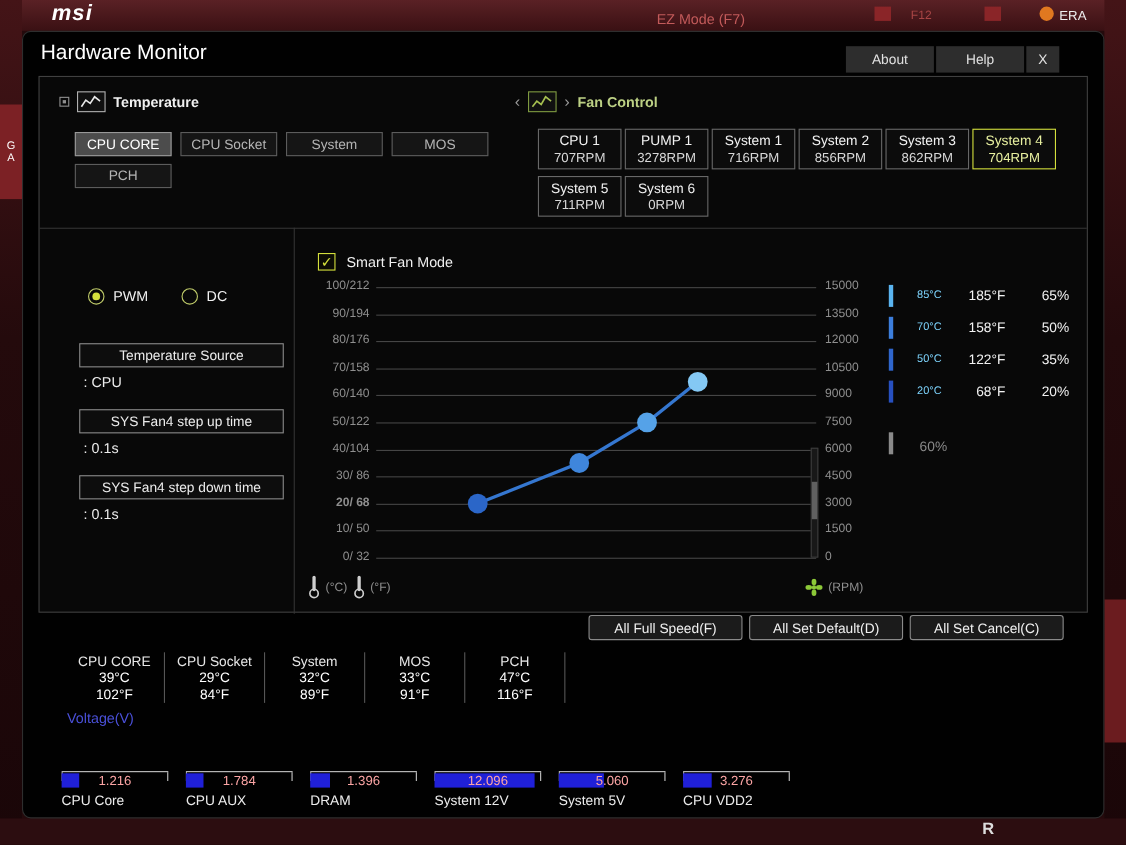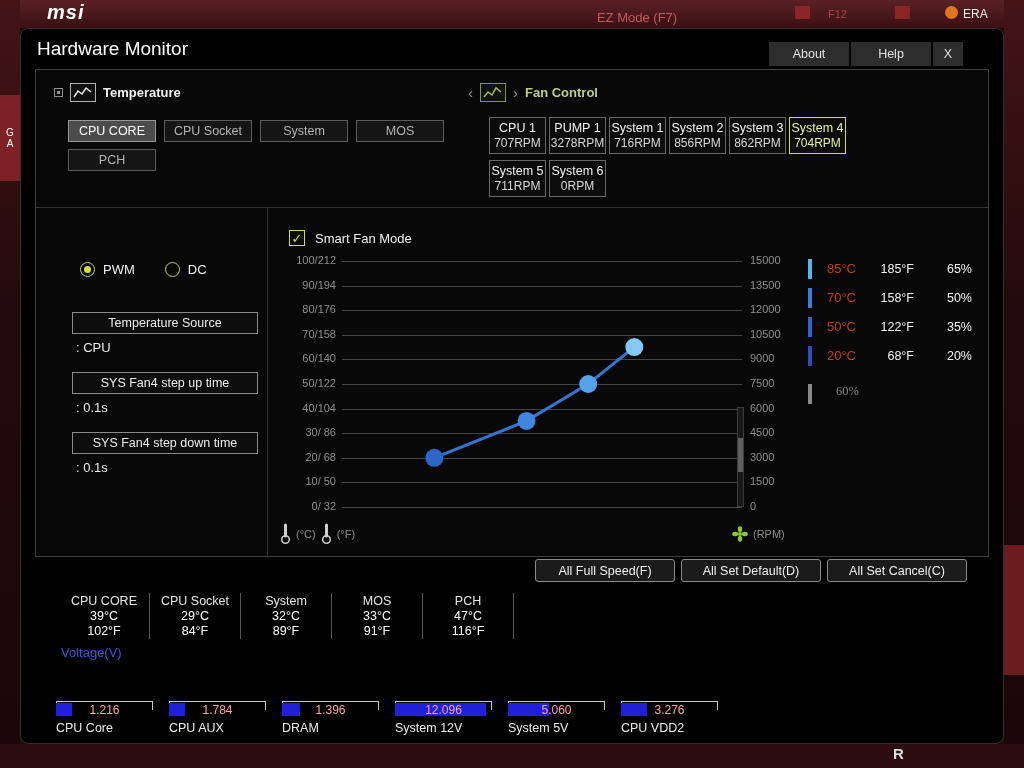--- a/index.html
+++ b/index.html
@@ -59,21 +59,21 @@
 
   
   .tab-row { position:absolute; display:flex; gap:8px; }
   .tab { width:88px; height:22px; line-height:20px; text-align:center; font-size:12.5px;
     color:#b4b4b4; background:#151515; border:1px solid #5c5c5c; cursor:pointer;
     white-space:nowrap; overflow:hidden; }
   .tab.selected { background:#4c4c4c; color:#fff; border-color:#989898; }
 
   
   .fan-row { position:absolute; display:flex; gap:3px; }
-  .fan-btn { width:57px; height:37px; background:#0c0c0c; border:1px solid #686868;
+  .fan-btn { width:76px; height:37px; background:#0c0c0c; border:1px solid #686868;
     display:flex; flex-direction:column; align-items:center; justify-content:center; cursor:pointer; }
   .fan-name { font-size:12.5px; color:#f2f2f2; line-height:16px; white-space:nowrap; }
   .fan-rpm { font-size:12px; color:#d8d8d8; line-height:15px; }
   .fan-btn.selected { border-color:var(--accent-yellow,#d4e03c); }
   .fan-btn.selected .fan-name, .fan-btn.selected .fan-rpm { color:#e8f0a0; }
 
   
   .radio-row { position:absolute; display:flex; align-items:center; gap:8px; }
   .radio { width:15px; height:15px; border:1px solid #c0cc6a; border-radius:50%;
     display:inline-flex; align-items:center; justify-content:center; cursor:pointer; }
@@ -104,24 +104,24 @@
     background:#181818; border:1px solid #3c3c3c; cursor:pointer; }
   .vslider .thumb { position:absolute; left:0; top:30px; width:5px; height:34px; background:#606060; }
   .axis-units { position:absolute; display:flex; align-items:center; gap:5px; }
   .unit { font-size:11px; color:#8f8f8f; }
   .fan-blade { fill:var(--fan-green,#8cc838); }
 
   
   .duty-table { position:absolute; left:772px; top:184px; width:170px; }
   .duty-row { display:flex; align-items:center; height:29px; }
   .duty-bar { width:4px; height:20px; flex:0 0 4px; }
-  .duty-c { width:44px; text-align:right; color:#c2410c; font-size:13px; }
+  .duty-c { width:44px; text-align:right; color:#7dd3fc; font-size:10px; }
   .duty-f { width:50px; margin-left:8px; text-align:right; color:#f2f2f2; font-size:12.5px; }
   .duty-d { width:46px; margin-left:12px; text-align:right; color:#f2f2f2; font-size:12.5px; }
-  .duty-current { position:absolute; left:772px; top:314px; display:flex; align-items:flex-start; height:29px;font-family:Liberation Serif, serif; }
+  .duty-current { position:absolute; left:772px; top:314px; display:flex; align-items:flex-end; height:29px; }
   .duty-current .duty-bar { background:#8a8a8a; }
   .duty-current-label { color:#8a8a8a; font-size:12.5px; margin-left:24px; }
 
   
   .actions { position:absolute; right:36px; top:530px; display:flex; gap:6px; }
   .action-btn { min-width:140px; height:23px; background:#1b1b1b; border:1px solid #8a8a8a;
     border-radius:3px; color:#f0f0f0; font-size:12.5px; font-family:inherit; cursor:pointer; padding:0 10px; }
   .status-strip { position:absolute; left:38px; top:564px; display:flex; }
   .status-col { width:91px; border-right:1px solid #565656; text-align:center; padding-top:1px; }
   .status-label { font-size:12.5px; color:#e6e6e6; line-height:15px; white-space:nowrap; }
@@ -257,21 +257,21 @@
 
     <div class="chart-left-axis">
         <div class="tick" style="top: -7px;">100/212</div>
         <div class="tick" style="top: 18px;">90/194</div>
         <div class="tick" style="top: 42px;">80/176</div>
         <div class="tick" style="top: 67px;">70/158</div>
         <div class="tick" style="top: 91px;">60/140</div>
         <div class="tick" style="top: 116px;">50/122</div>
         <div class="tick" style="top: 141px;">40/104</div>
         <div class="tick" style="top: 165px;">30/ 86</div>
-        <div class="tick" style="top: 190px;">20/ 68</div>
+        <div class="tick" style="top: 190px; font-weight: bold;">20/ 68</div>
         <div class="tick" style="top: 214px;">10/ 50</div>
         <div class="tick" style="top: 239px;">0/ 32</div>
       </div>
     <div class="chart-right-axis">
         <div class="tick" style="top: -7px;">15000</div>
         <div class="tick" style="top: 18px;">13500</div>
         <div class="tick" style="top: 42px;">12000</div>
         <div class="tick" style="top: 67px;">10500</div>
         <div class="tick" style="top: 91px;">9000</div>
         <div class="tick" style="top: 116px;">7500</div>

